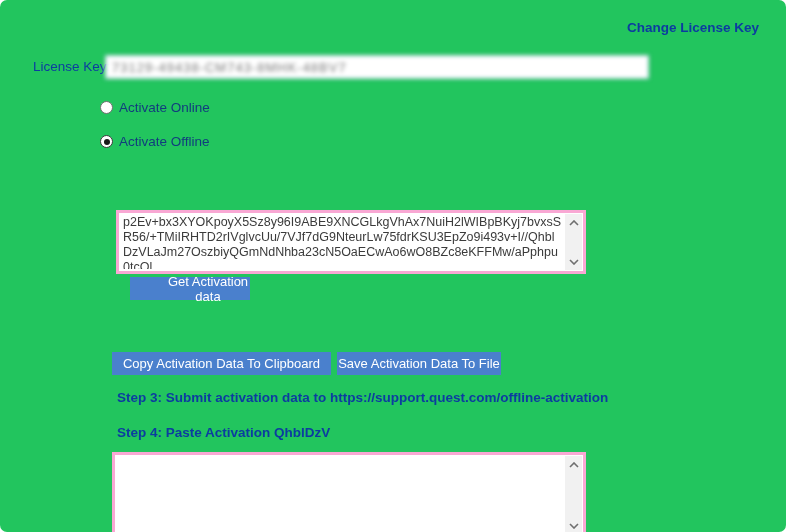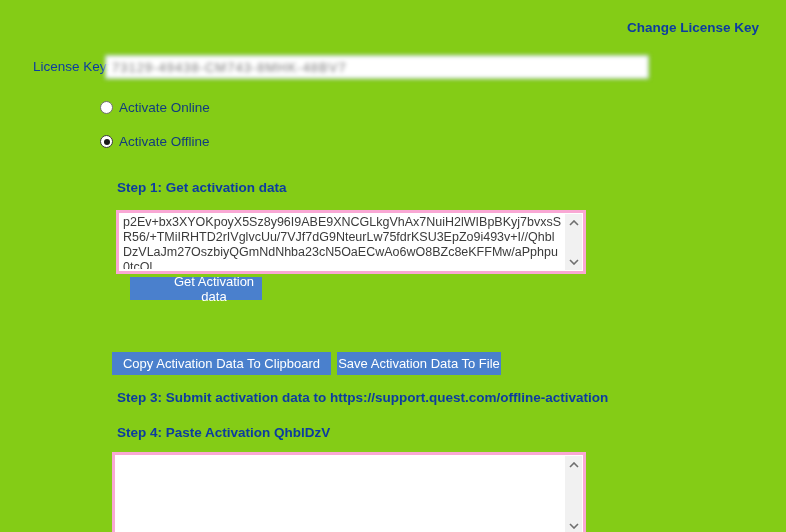--- a/index.html
+++ b/index.html
@@ -1,18 +1,18 @@
 <!DOCTYPE html>
 <html><head>
 <meta charset="utf-8">
 <style>
   * { margin:0; padding:0; box-sizing:border-box; }
   html,body { width:786px; height:532px; background:#ffffff; overflow:hidden;
               font-family:"Liberation Sans", sans-serif; }
-  .stage { position:relative; width:786px; height:532px; background:#84cc16; }
+  .stage { position:relative; width:786px; height:532px; background:#22c55e;border-radius:7px; }
 
   .link-top {
     position:absolute; left:627px; top:20px;
     color:#0c3ca0; font-weight:bold; font-size:13.5px; cursor:pointer;
   }
 
   .lk-label {
     position:absolute; left:33px; top:59px;
     color:#0c3ca0; font-size:13.5px;
   }
@@ -58,21 +58,21 @@
   }
   .sb-btn {
     height:17px; display:flex; align-items:center; justify-content:center; cursor:pointer;
   }
 
   .btn {
     position:absolute; background:#4a80cd; color:#fff; border:none;
     font-family:"Liberation Sans", sans-serif; font-size:13px;
     display:flex; align-items:center; justify-content:center; cursor:pointer;
   }
-  .btn-get  { left:130px; top:277px; width:132px; height:23px;padding-left:36px; }
+  .btn-get  { left:130px; top:277px; width:120px; height:23px;padding-left:36px; }
   .btn-copy { left:112px; top:352px; width:219px; height:23px; }
   .btn-save { left:337px; top:352px; width:164px; height:23px; }
 </style>
 </head>
 <body>
 
 <div class="stage">
 
   <div class="link-top">Change License Key</div>
 
@@ -82,21 +82,20 @@
   <div class="radio-row r1">
     <span class="radio-circle"></span>
     <span class="radio-label">Activate Online</span>
   </div>
 
   <div class="radio-row r2">
     <span class="radio-circle checked"></span>
     <span class="radio-label">Activate Offline</span>
   </div>
 
-  <div class="step-heading sh1">Step 1: Get activation data</div>
 
   <div class="ta ta1">
     <div class="ta-text"><span>p2Ev+bx3XYOKpoyX5Sz8y96I9ABE9XNCGLkgVhAx7NuiH2lWIBpBKyj7bvxsSR5</span><span>6/+TMiIRHTD2rIVglvcUu/7VJf7dG9NteurLw75fdrKSU3EpZo9i493v+I//QhblDzV</span><span>LaJm27OszbiyQGmNdNhba23cN5OaECwAo6wO8BZc8eKFFMw/aPphpu0tcOl</span></div>
     <div class="scrollbar">
       <div class="sb-btn">
         <svg width="10" height="6" viewBox="0 0 10 6">
             <polyline points="1,5 5,1 9,5" fill="none" stroke="#6f6f6f" stroke-width="1.6"></polyline>
           </svg>
       </div>
       <div class="sb-btn">

